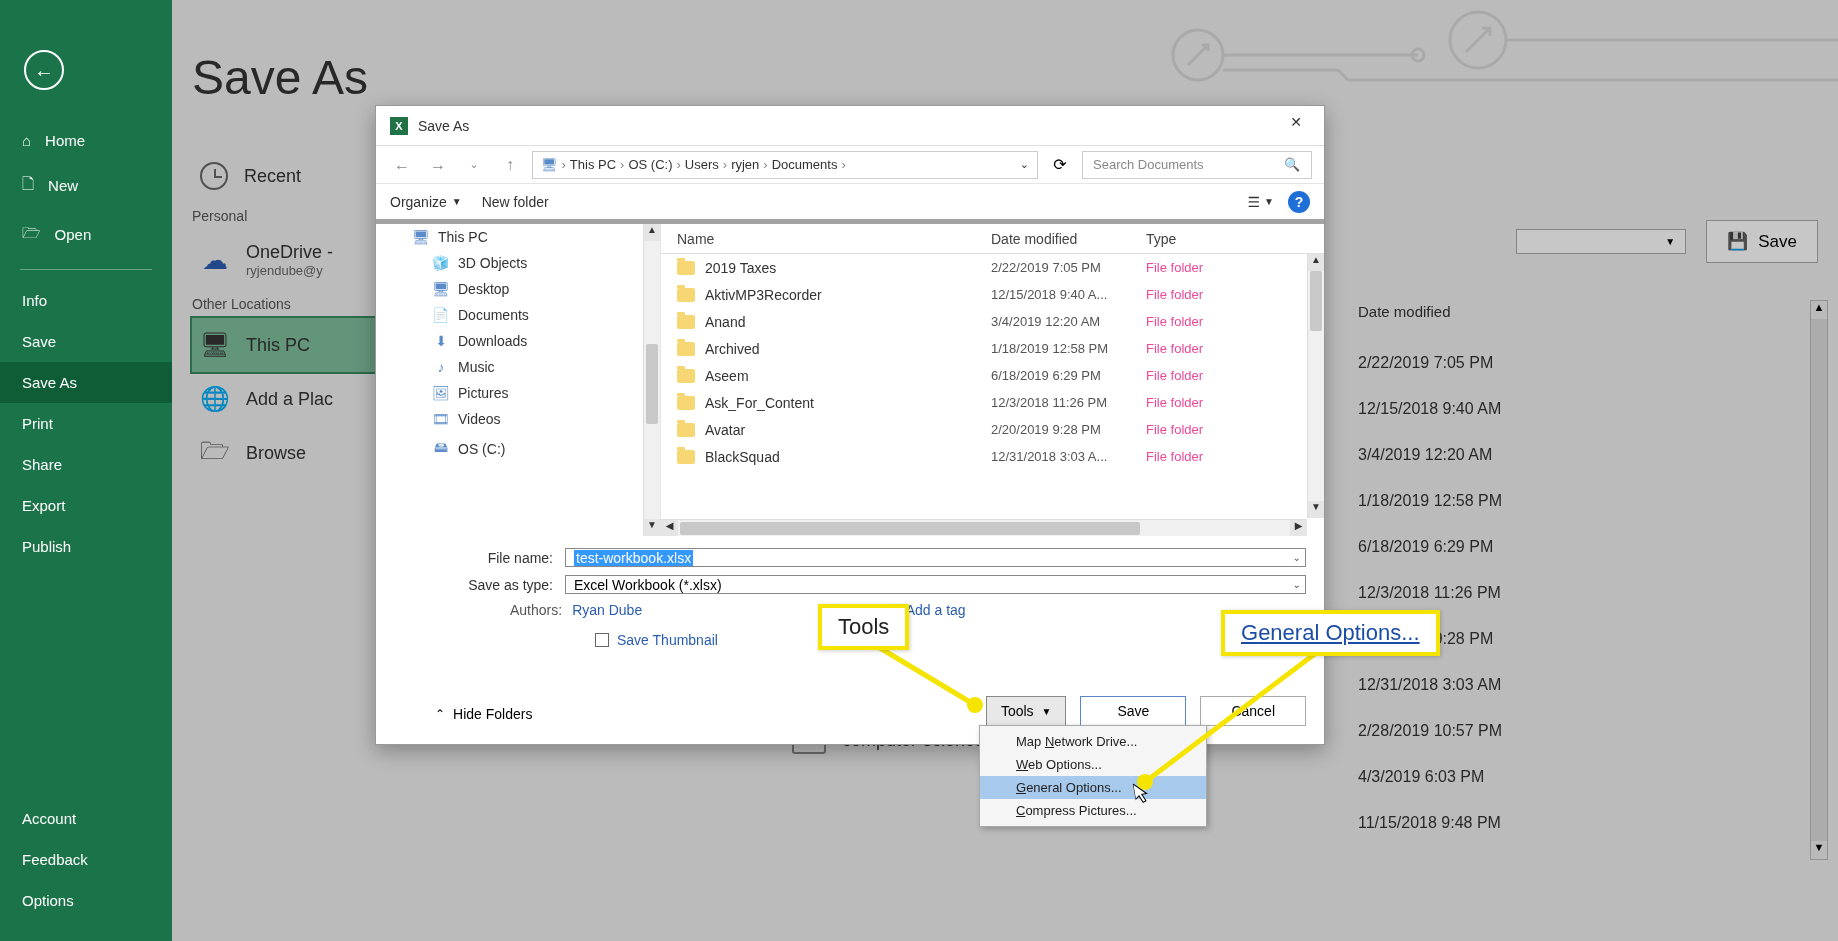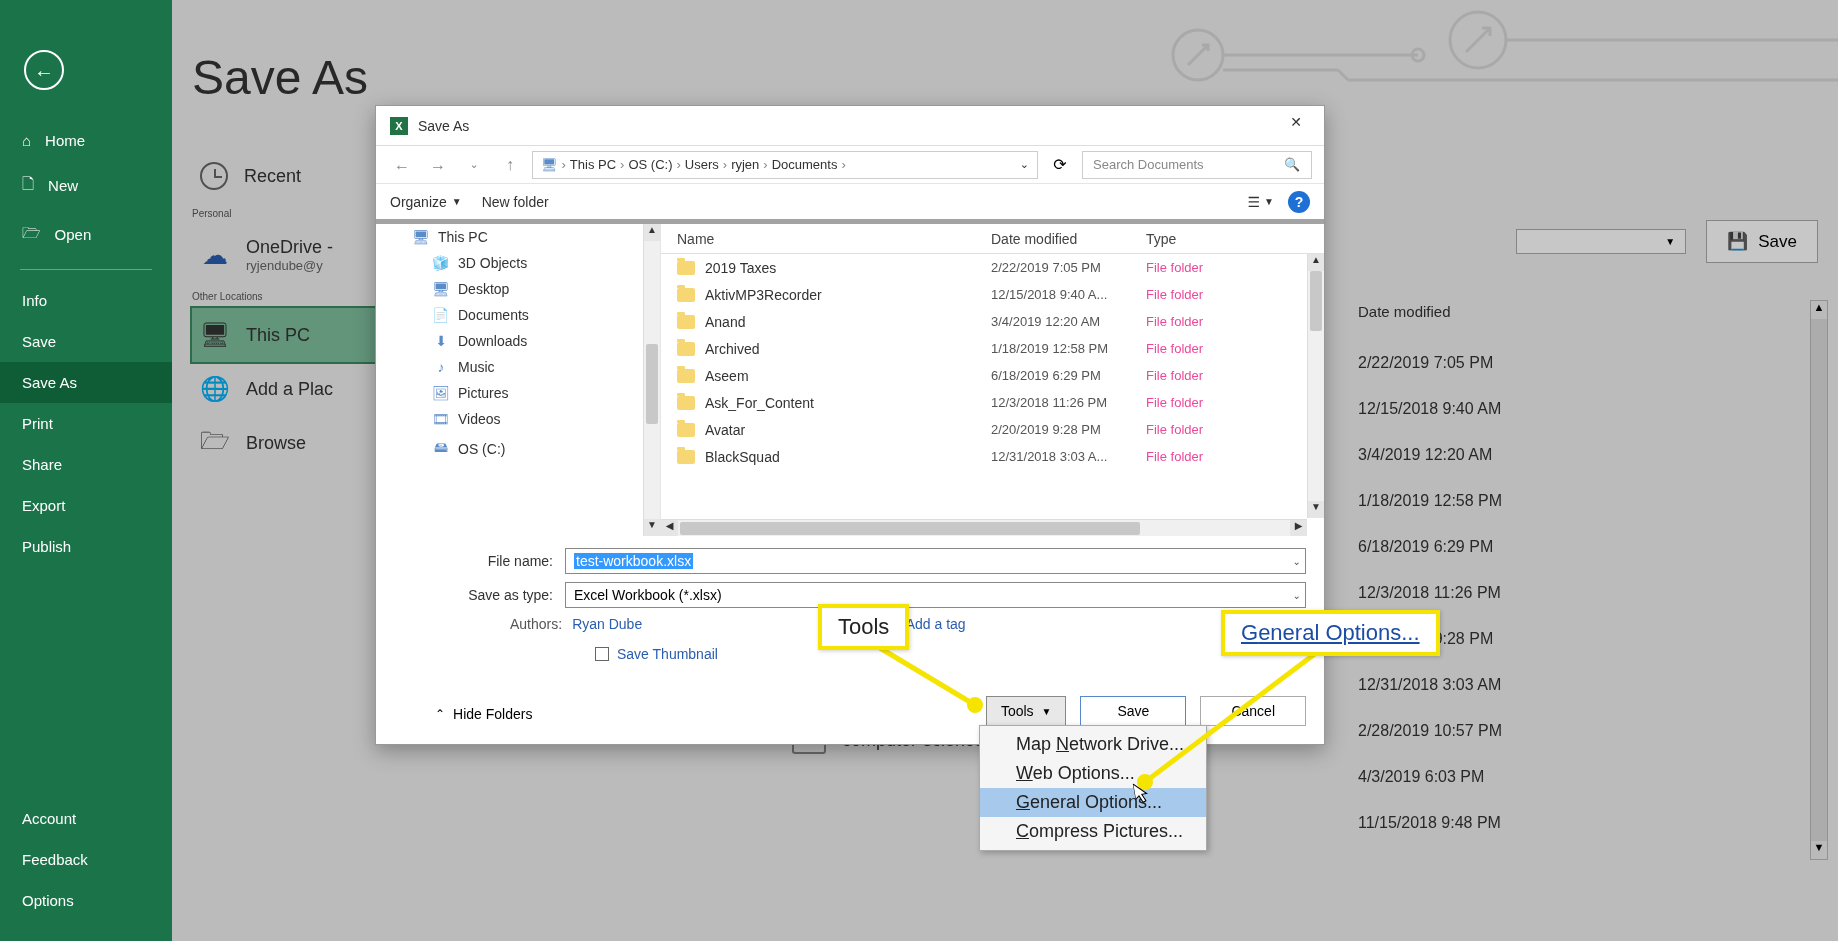--- a/index.html
+++ b/index.html
@@ -19,21 +19,21 @@
 .backstage .item { padding: 12px 22px; font-size: 15px; display: flex; align-items: center; gap: 14px; cursor: pointer; }
 .backstage .item.selected { background: #0f5d37; }
 .backstage .sep { border-top: 1px solid rgba(255,255,255,0.35); margin: 10px 20px; }
 .backstage .bottom { position: absolute; bottom: 20px; left: 0; right: 0; }
 
 
 .main { position: absolute; top: 0; left: 172px; right: 0; bottom: 0; background: #f0f0f0; filter: brightness(0.78); }
 .main h1 { font-weight: 300; font-size: 48px; color: #333; padding: 50px 0 30px 20px; }
 
 .panel1 { position: absolute; top: 150px; left: 20px; width: 360px; }
-.panel1 .heading { font-size: 10px; color: #555; padding: 6px 0; }
+.panel1 .heading { font-size: 14px; color: #555; padding: 6px 0; }
 .panel1 .row { display: flex; align-items: center; gap: 16px; padding: 12px 8px; font-size: 18px; color: #333; cursor: pointer; }
 .panel1 .row.selected { background: #7fbf9e; outline: 2px solid #3a8b5f; }
 .panel1 .row .ic { width: 30px; height: 30px; display: inline-flex; align-items: center; justify-content: center; }
 
 .panel2 { position: absolute; top: 600px; left: 620px; width: 500px; }
 .panel2 .frow { display: flex; align-items: center; gap: 16px; padding: 14px 0; font-size: 18px; color: #333; }
 .panel2 .foldershape { width: 34px; height: 28px; border: 2px solid #888; border-radius: 3px; position: relative; }
 
 .panel3 { position: absolute; top: 220px; right: 20px; width: 460px; }
 .panel3 .save-row { display: flex; align-items: center; gap: 20px; margin-bottom: 40px; justify-content: flex-end; }
@@ -86,37 +86,37 @@
 .dialog .filelist .vscroll { position: absolute; right: 0; top: 30px; bottom: 18px; width: 17px; background: #f0f0f0; border-left: 1px solid #ddd; }
 .dialog .filelist .vscroll .arr { height: 17px; text-align: center; font-size: 10px; background: #e5e5e5; }
 .dialog .filelist .vscroll .thumb { position: absolute; left: 2px; right: 2px; top: 17px; height: 60px; background: #c8c8c8; border-radius: 2px; }
 .dialog .filelist .hscroll { position: absolute; left: 0; right: 17px; bottom: 0; height: 17px; background: #f0f0f0; border-top: 1px solid #ddd; display: flex; }
 .dialog .filelist .hscroll .arr { width: 17px; text-align: center; font-size: 10px; background: #e5e5e5; }
 .dialog .filelist .hscroll .thumb { height: 13px; margin: 2px; width: 460px; background: #c8c8c8; border-radius: 2px; }
 
 .dialog .form { position: absolute; bottom: 0; left: 0; right: 0; height: 208px; padding: 12px 18px; font-size: 14px; margin-left: 41px; }
 .dialog .form .frow3 { display: flex; align-items: center; margin-bottom: 8px; }
 .dialog .form .lbl { width: 130px; text-align: right; padding-right: 12px; color: #333; }
-.dialog .form .combo { flex: 1; border: 1px solid #888; height: 26px; display: flex; align-items: center; padding: 0 8px; background: #fff; position: relative; }
+.dialog .form .combo { flex: 1; border: 1px solid #888; height: 19px; display: flex; align-items: center; padding: 0 8px; background: #fff; position: relative; }
 .dialog .form .combo .sel { background: #3399ff; color: #fff; padding: 0 2px; }
 .dialog .form .combo .dd { position: absolute; right: 4px; color: #555; }
 .dialog .form .meta { display: flex; gap: 40px; padding-left: 75px; margin-top: 6px; }
 .dialog .form .meta .mlbl { color: #555; margin-right: 10px; }
 .dialog .form .meta .mval { color: #2a5db0; }
 .dialog .form .thumbrow { padding-left: 160px; margin-top: 14px; display: flex; align-items: center; gap: 8px; color: #2a5db0; }
 .dialog .form .thumbrow .cb { width: 14px; height: 14px; border: 1px solid #666; background: #fff; }
 .dialog .form .buttons { position: absolute; bottom: 18px; right: 18px; display: flex; gap: 14px; align-items: center; }
 .dialog .form .toolsbtn { border: 1px solid #888; background: #e8e8e8; padding: 5px 14px; display: flex; align-items: center; gap: 8px; cursor: pointer; height: 30px; }
 .dialog .form .mainbtn { border: 1px solid #5a87c7; background: #fff; padding: 5px 36px; cursor: pointer; height: 30px; display: flex; align-items: center; }
 .dialog .form .cancelbtn { border: 1px solid #aaa; background: #fff; padding: 5px 30px; cursor: pointer; height: 30px; display: flex; align-items: center; }
 .dialog .form .hidefold { position: absolute; bottom: 22px; left: 18px; display: flex; align-items: center; gap: 8px; cursor: pointer; }
 .dialog .form .hidefold .ch { font-size: 12px; }
 
 
-.toolsmenu { position: absolute; top: 725px; left: 979px; width: 228px; background: #f5f5f5; border: 1px solid #aaa; box-shadow: 2px 2px 6px rgba(0,0,0,0.25); z-index: 60; font-size: 18px; padding: 4px 0; }
+.toolsmenu { position: absolute; top: 725px; left: 979px; width: 228px; background: #f5f5f5; border: 1px solid #aaa; box-shadow: 2px 2px 6px rgba(0,0,0,0.25); z-index: 60; font-size: 13px; padding: 4px 0; }
 .toolsmenu .mi { padding: 4px 18px 4px 36px; cursor: pointer; color: #222; }
 .toolsmenu .mi.hl { background: #a7c9ec; }
 .toolsmenu .mi .ul { text-decoration: underline; }
 
 
 .callout { position: absolute; background: #fff; border: 4px solid #f5e400; padding: 6px 16px; font-size: 22px; color: #222; z-index: 70; box-shadow: 1px 1px 4px rgba(0,0,0,0.2); }
 .callout.tools { top: 604px; left: 818px; }
 .callout.genopt { top: 610px; left: 1221px; }
 .callout.genopt span { color: #1b4da6; text-decoration: underline; }
 

